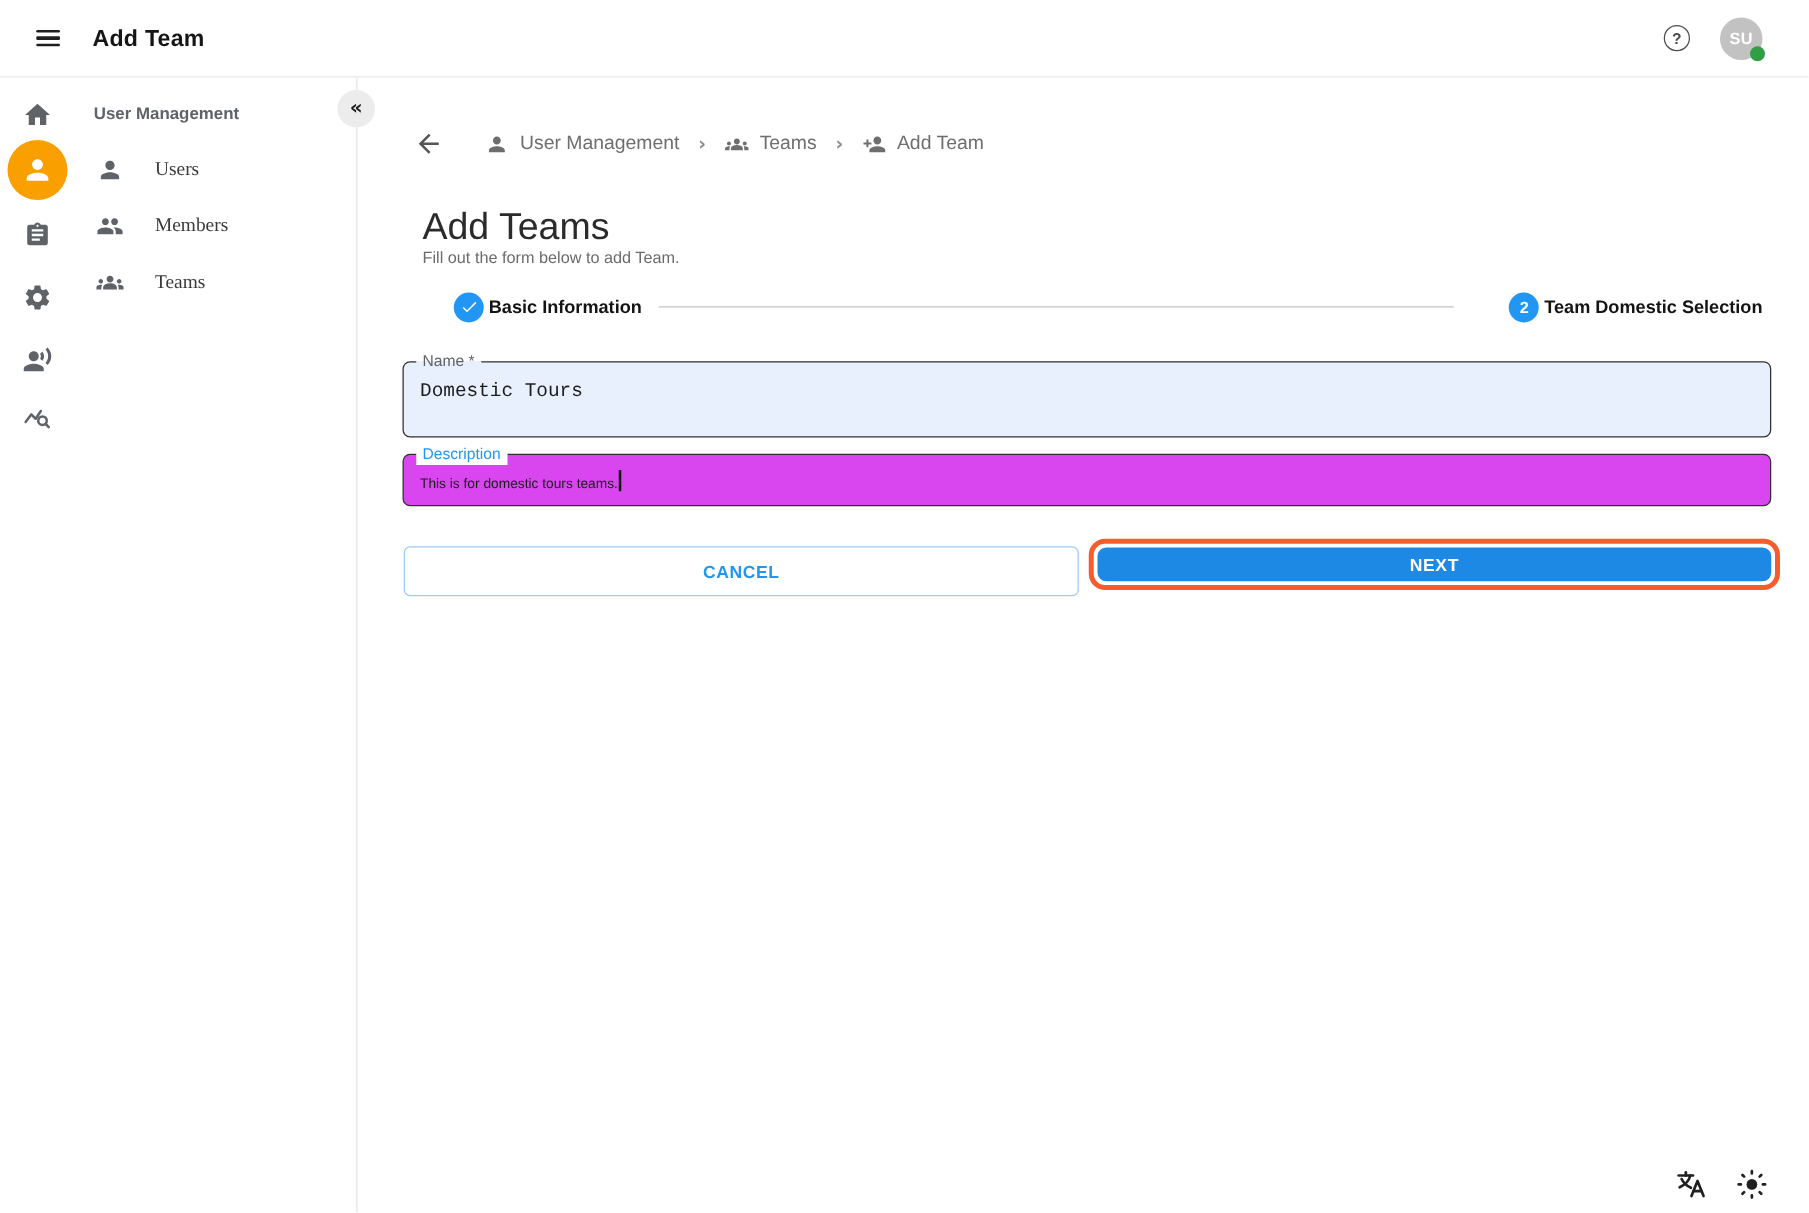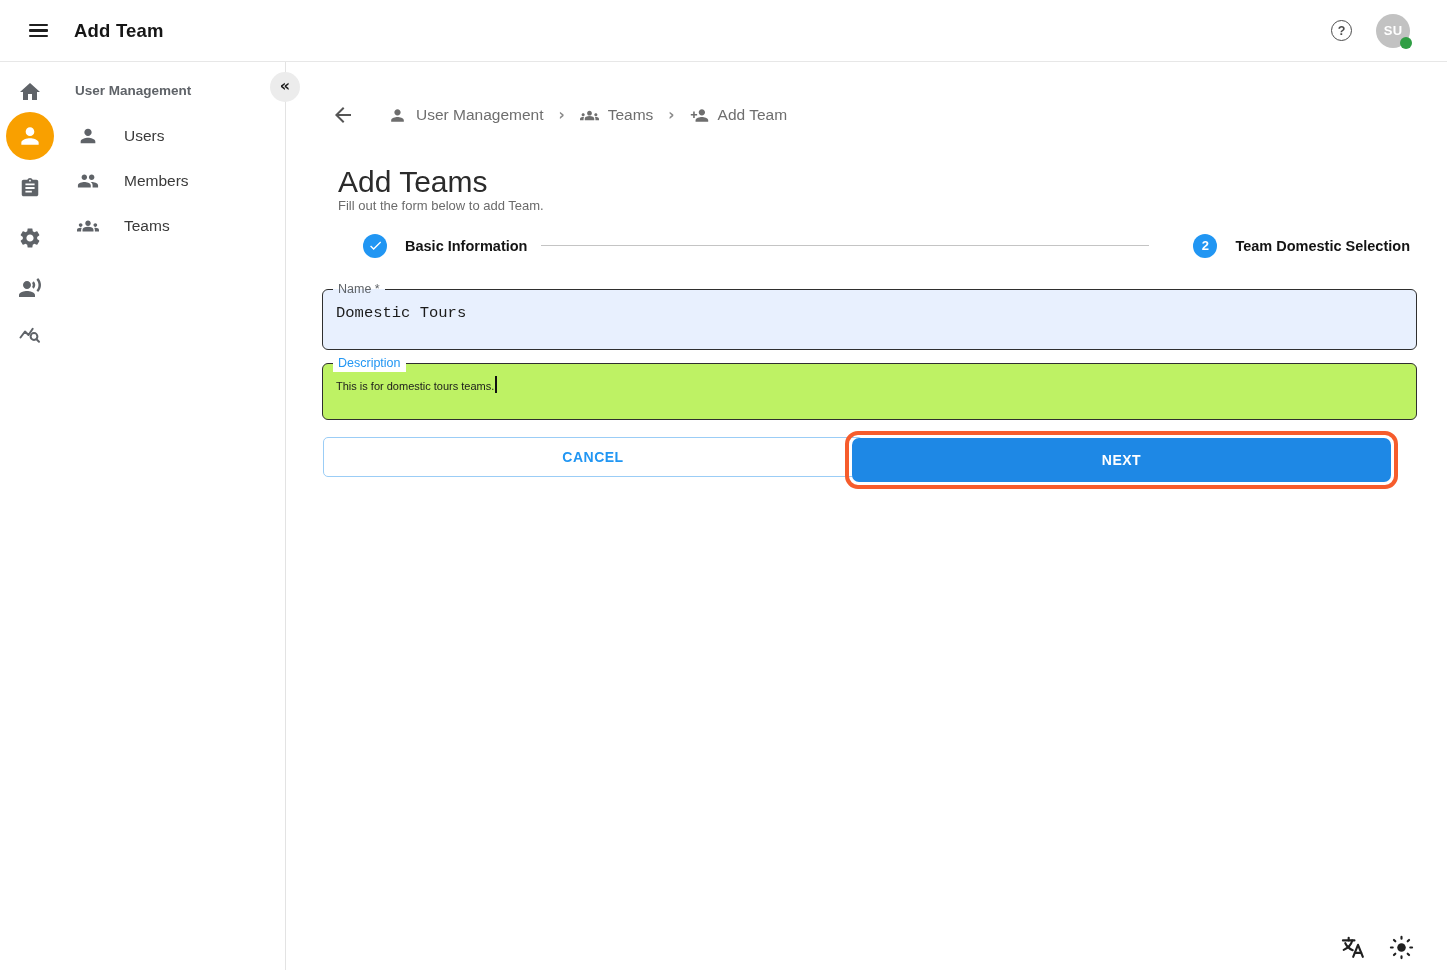--- a/index.html
+++ b/index.html
@@ -40,21 +40,21 @@
     display:flex; align-items:center; justify-content:center; color:#fff;
   }
 
   
   .submenu-title { position:absolute; left:75px; top:83px; font-size:13.5px; font-weight:600; color:#5f6368; }
   .submenu-item {
     position:absolute; left:60px; width:222px; height:44px;
     display:flex; align-items:center; cursor:pointer; background:none; border:none;
   }
   .submenu-item .mi-icon { margin-left:17px; width:22px; height:22px; color:#5f6368; }
-  .submenu-item .mi-label { margin-left:25px; font-size:15.5px; color:#3a3a3a; }
+  .submenu-item .mi-label { margin-left:25px; font-size:15.5px; color:#3a3a3a;font-family:Liberation Serif, serif; }
 
   .vdivider { position:absolute; left:285px; top:62px; width:1px; height:908px; background:#e3e3e3; }
   .collapse-btn {
     position:absolute; left:270px; top:72px; width:30px; height:30px; border-radius:50%;
     background:#ececec; border:none; cursor:pointer; color:#1b1b1b;
     font-size:16px; font-weight:700; display:flex; align-items:center; justify-content:center;
     font-family:"DejaVu Sans", sans-serif; z-index:11; padding-bottom:3px;
   }
 
   
@@ -64,49 +64,49 @@
   .crumb .c-icon { width:19px; height:19px; color:#6e6e6e; margin-right:9px; }
   .crumb .c-label { font-size:15.5px; color:#6e6e6e; white-space:nowrap; }
   .crumb-sep { margin:0 15px; color:#8a8a8a; font-size:15px; font-weight:600; font-family:"DejaVu Sans", sans-serif; }
 
   
   .page-title { position:absolute; left:338px; top:165px; font-size:30px; font-weight:500; color:#2b2b2b; }
   .page-subtitle { position:absolute; left:338px; top:198px; font-size:13px; color:#6b6b6b; }
 
   
   .stepper { position:absolute; left:333px; top:233px; width:1077px; height:25px; display:flex; align-items:center; }
-  .step { display:flex; align-items:center; gap:18px; cursor:pointer;padding-left:30px; }
+  .step { display:flex; align-items:center; gap:4px; cursor:pointer;padding-left:30px; }
   .step-circle {
     width:24px; height:24px; border-radius:50%; background:#2196f3; color:#fff; flex:none;
     display:flex; align-items:center; justify-content:center; font-size:13px; font-weight:700;
   }
   .step-label { font-size:14.5px; font-weight:700; color:#141414; white-space:nowrap; }
   .step-line { flex:1; height:1px; background:#c4c4c4; margin:0 14px; }
 
   
   .field { position:absolute; left:322px; width:1095px; border:1.5px solid #2f2f2f; border-radius:6px; cursor:text; }
   .field-label { position:absolute; top:-9px; left:10px; font-size:12.5px; line-height:17px; padding:0 5px; }
   .name-field { top:289px; height:61px; background:#e8f0fe; }
   .name-field .field-label { color:#5f6368; background:linear-gradient(to bottom, #ffffff 0, #ffffff 8px, #e8f0fe 8px, #e8f0fe 100%); }
   .name-field .field-value { position:absolute; left:13px; top:0; line-height:46px; font-size:15.5px; color:#1b1b1b;font-family:Liberation Mono, monospace; }
-  .desc-field { top:363px; height:57px; background:#bef264; }
+  .desc-field { top:363px; height:42px; background:#d946ef; }
   .desc-field .field-label { color:#2196f3; background:#fff; }
   .desc-field .field-value { position:absolute; left:13px; top:12px; font-size:11px; color:#1b1b1b; }
   .caret { display:inline-block; width:1.5px; height:17px; background:#111; margin-left:1px; vertical-align:-3px; }
 
   
   .cancel-btn {
     position:absolute; left:323px; top:437px; width:540px; height:40px;
     background:#fff; border:1px solid #9bcdf6; border-radius:5px;
     color:#2196f3; font-weight:700; font-size:14px; letter-spacing:.5px;
     display:flex; align-items:center; justify-content:center; cursor:pointer;
     font-family:"Liberation Sans", sans-serif;
   }
   .next-ring {
-    position:absolute; left:845px; top:431px; width:553px; height:58px;
+    position:absolute; left:871px; top:431px; width:553px; height:41px;
     border:4.5px solid #f65c2c; border-radius:13px; padding:3px;
   }
   .next-btn {
     width:100%; height:100%; background:#1e88e5; border:none; border-radius:7px;
     color:#fff; font-weight:700; font-size:14px; letter-spacing:.5px;
     display:flex; align-items:center; justify-content:center; cursor:pointer;
     font-family:"Liberation Sans", sans-serif;
   }
 
   

